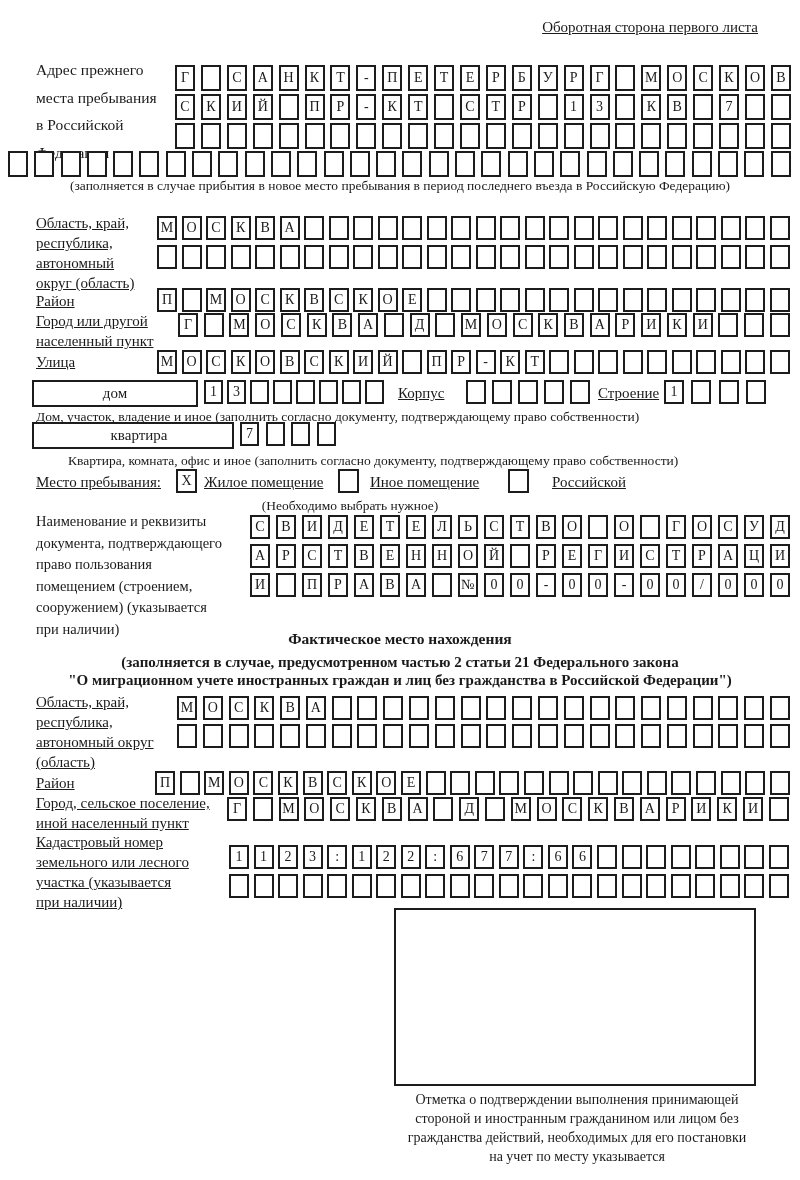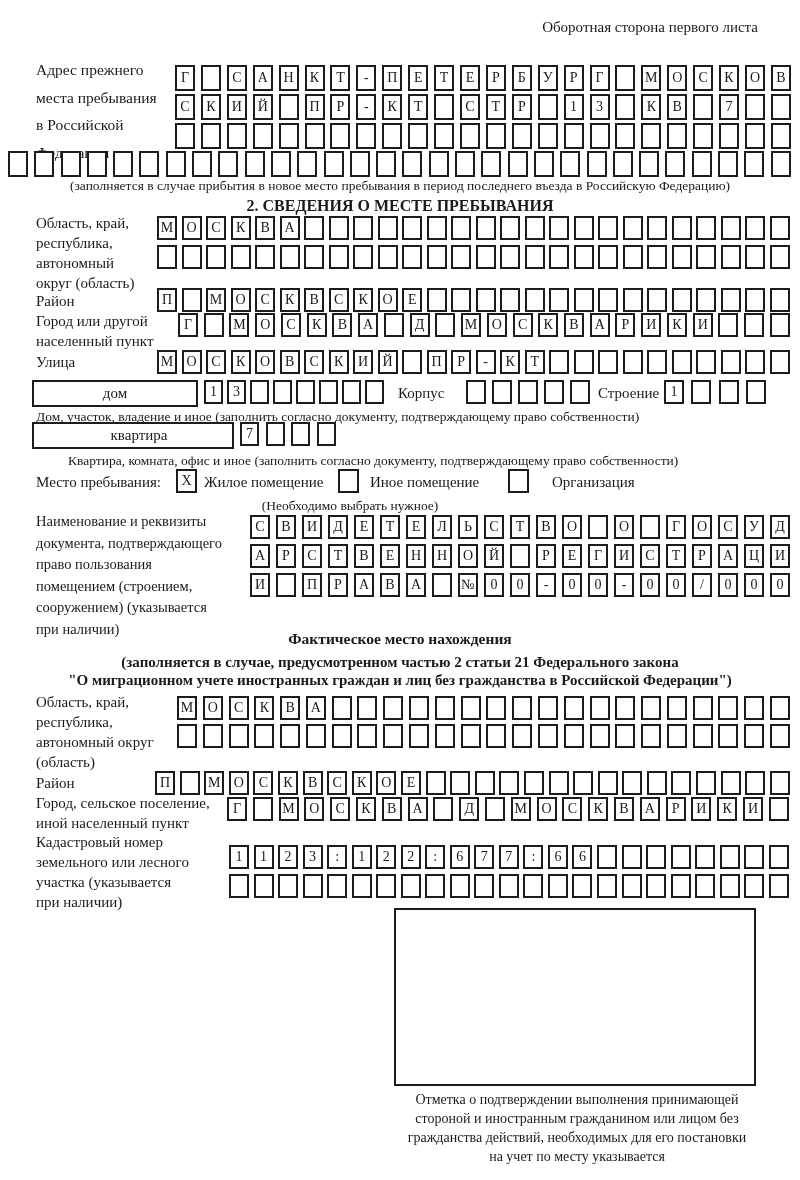--- a/index.html
+++ b/index.html
@@ -2,21 +2,21 @@
 <html><head>
 <meta charset="utf-8">
 <style>
   html,body { margin:0; padding:0; background:#ffffff; }
   .page {
     position:relative; width:800px; height:1180px; background:#ffffff;
     font-family:"Liberation Serif","DejaVu Serif",serif; color:#1a1a1a;
     overflow:hidden;
   }
   .abs { position:absolute; }
-  .label { font-size:15px; line-height:20px; white-space:nowrap; }
+  .label { font-size:15px; line-height:20px; white-space:nowrap;text-decoration:underline; }
   .label-tall { font-size:15.5px; line-height:27.5px; white-space:nowrap; }
   .doc-label { font-size:14.5px; line-height:21.5px; white-space:nowrap; }
   .caption { font-size:13.5px; white-space:nowrap; }
   .center { left:0; width:800px; text-align:center; }
   .title { font-weight:bold; font-size:16px; }
   .subtitle { font-size:15px;font-weight:bold; }
   .cellrow { position:absolute; display:flex; justify-content:space-between; }
   .cell {
     width:20px; height:24px; border:2px solid #1c1c1c; box-sizing:border-box;
     display:flex; align-items:center; justify-content:center;
@@ -154,21 +154,20 @@
       <div class="cell"></div>
       <div class="cell"></div>
       <div class="cell"></div>
       <div class="cell"></div>
       <div class="cell"></div>
       <div class="cell"></div>
       <div class="cell"></div>
     </div>
   <div class="abs caption center" style="top:178px;">(заполняется в случае прибытия в новое место пребывания в период последнего въезда в Российскую Федерацию)</div>
 
-  <div class="abs title center" style="top:197px;">2. СВЕДЕНИЯ О МЕСТЕ ПРЕБЫВАНИЯ</div>
 
   <div class="abs label" style="left:36px; top:213px;">
       <div>Область, край,</div>
       <div>республика,</div>
       <div>автономный</div>
       <div>округ (область)</div>
     </div>
   <div class="cellrow" style="left:157px; top:216px; width:633px;">
       <div class="cell">М</div>
       <div class="cell">О</div>
@@ -353,21 +352,21 @@
       <div class="cell"></div>
     </div>
   <div class="abs caption" style="left:36px; top:453px;margin-left:32px;">Квартира, комната, офис и иное (заполнить согласно документу, подтверждающему право собственности)</div>
 
   <div class="abs label" style="left:36px; top:472px;">Место пребывания:</div>
   <div class="ckcell" style="left:176px; top:469px;">X</div>
   <div class="abs label" style="left:204px; top:472px;">Жилое помещение</div>
   <div class="ckcell" style="left:338px; top:469px;"></div>
   <div class="abs label" style="left:370px; top:472px;">Иное помещение</div>
   <div class="ckcell" style="left:508px; top:469px;"></div>
-  <div class="abs label" style="left:552px; top:472px;">Организация</div>
+  <div class="abs label" style="left:552px; top:472px;">Российской</div>
   <div class="abs caption" style="left:150px; top:498px; width:400px; text-align:center;">(Необходимо выбрать нужное)</div>
 
   <div class="abs doc-label" style="left:36px; top:511px;">
       <div>Наименование и реквизиты</div>
       <div>документа, подтверждающего</div>
       <div>право пользования</div>
       <div>помещением (строением,</div>
       <div>сооружением) (указывается</div>
       <div>при наличии)</div>
     </div>

